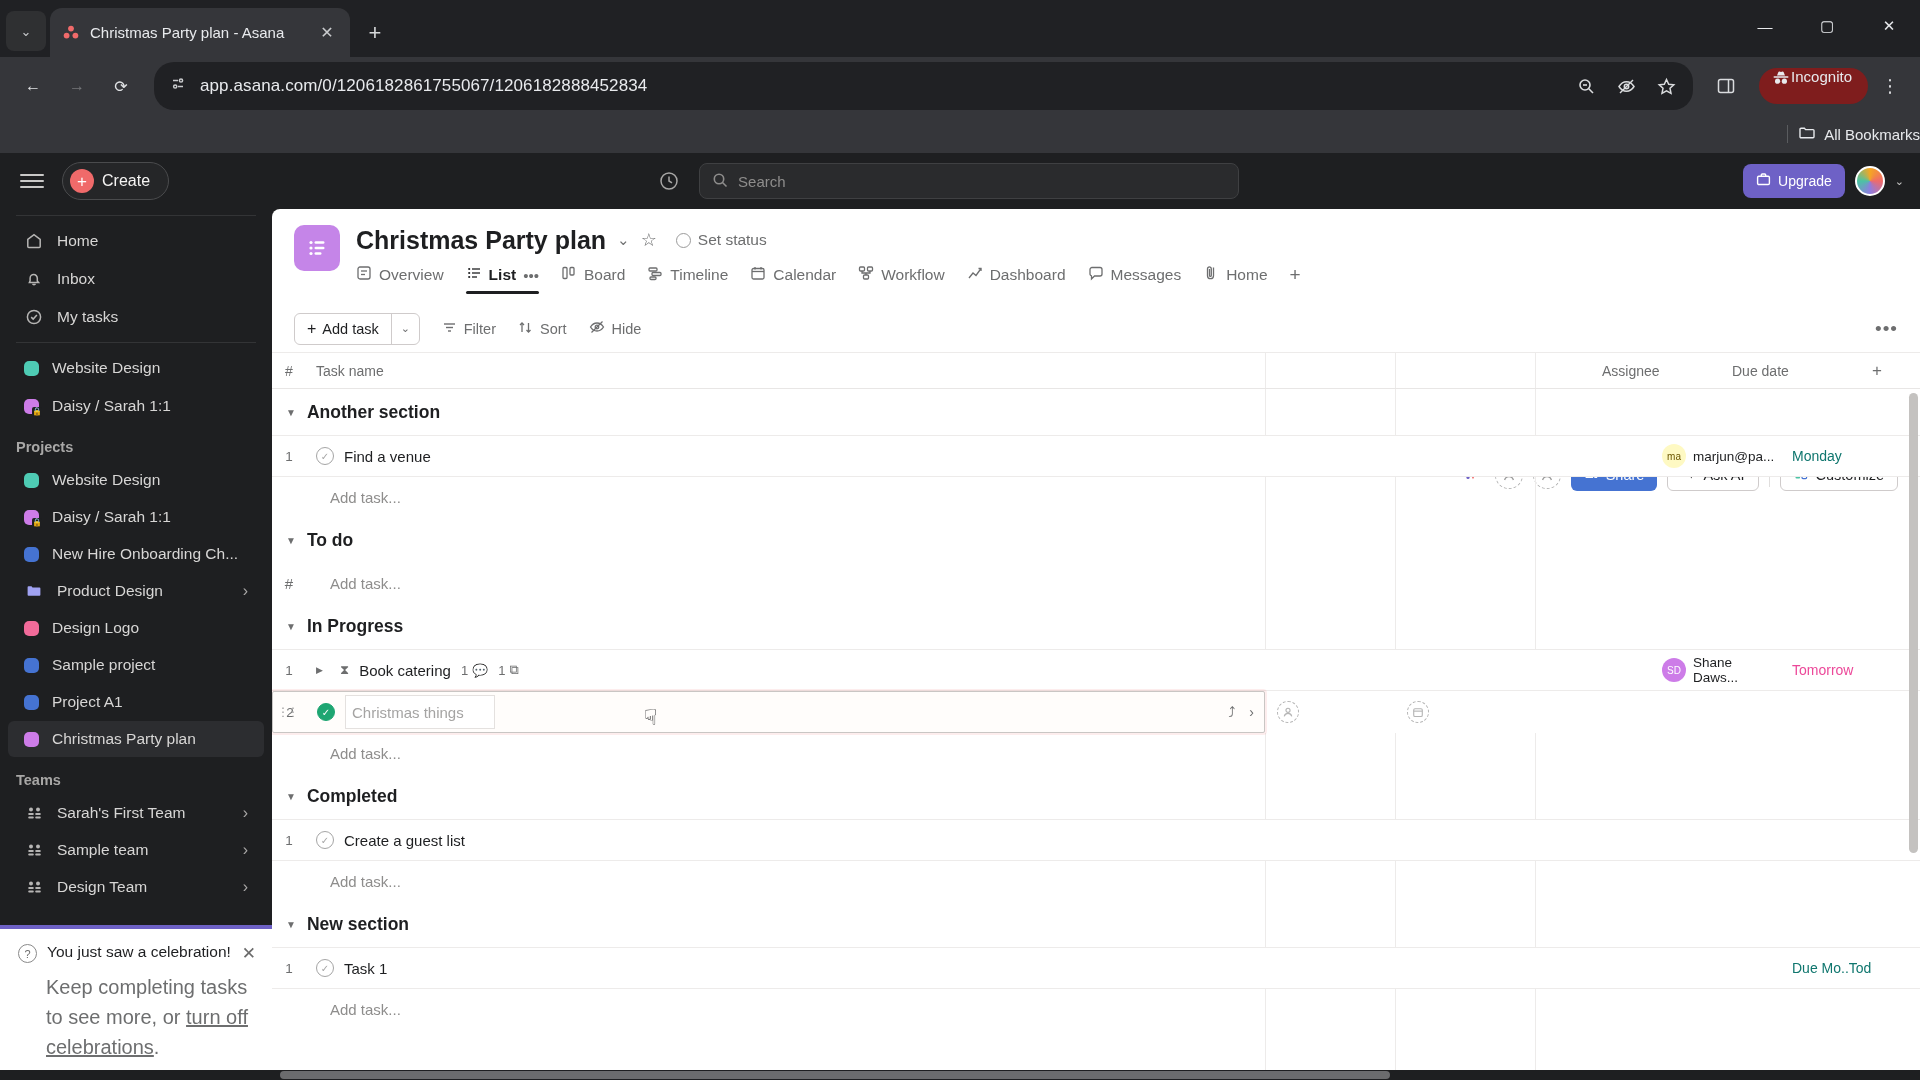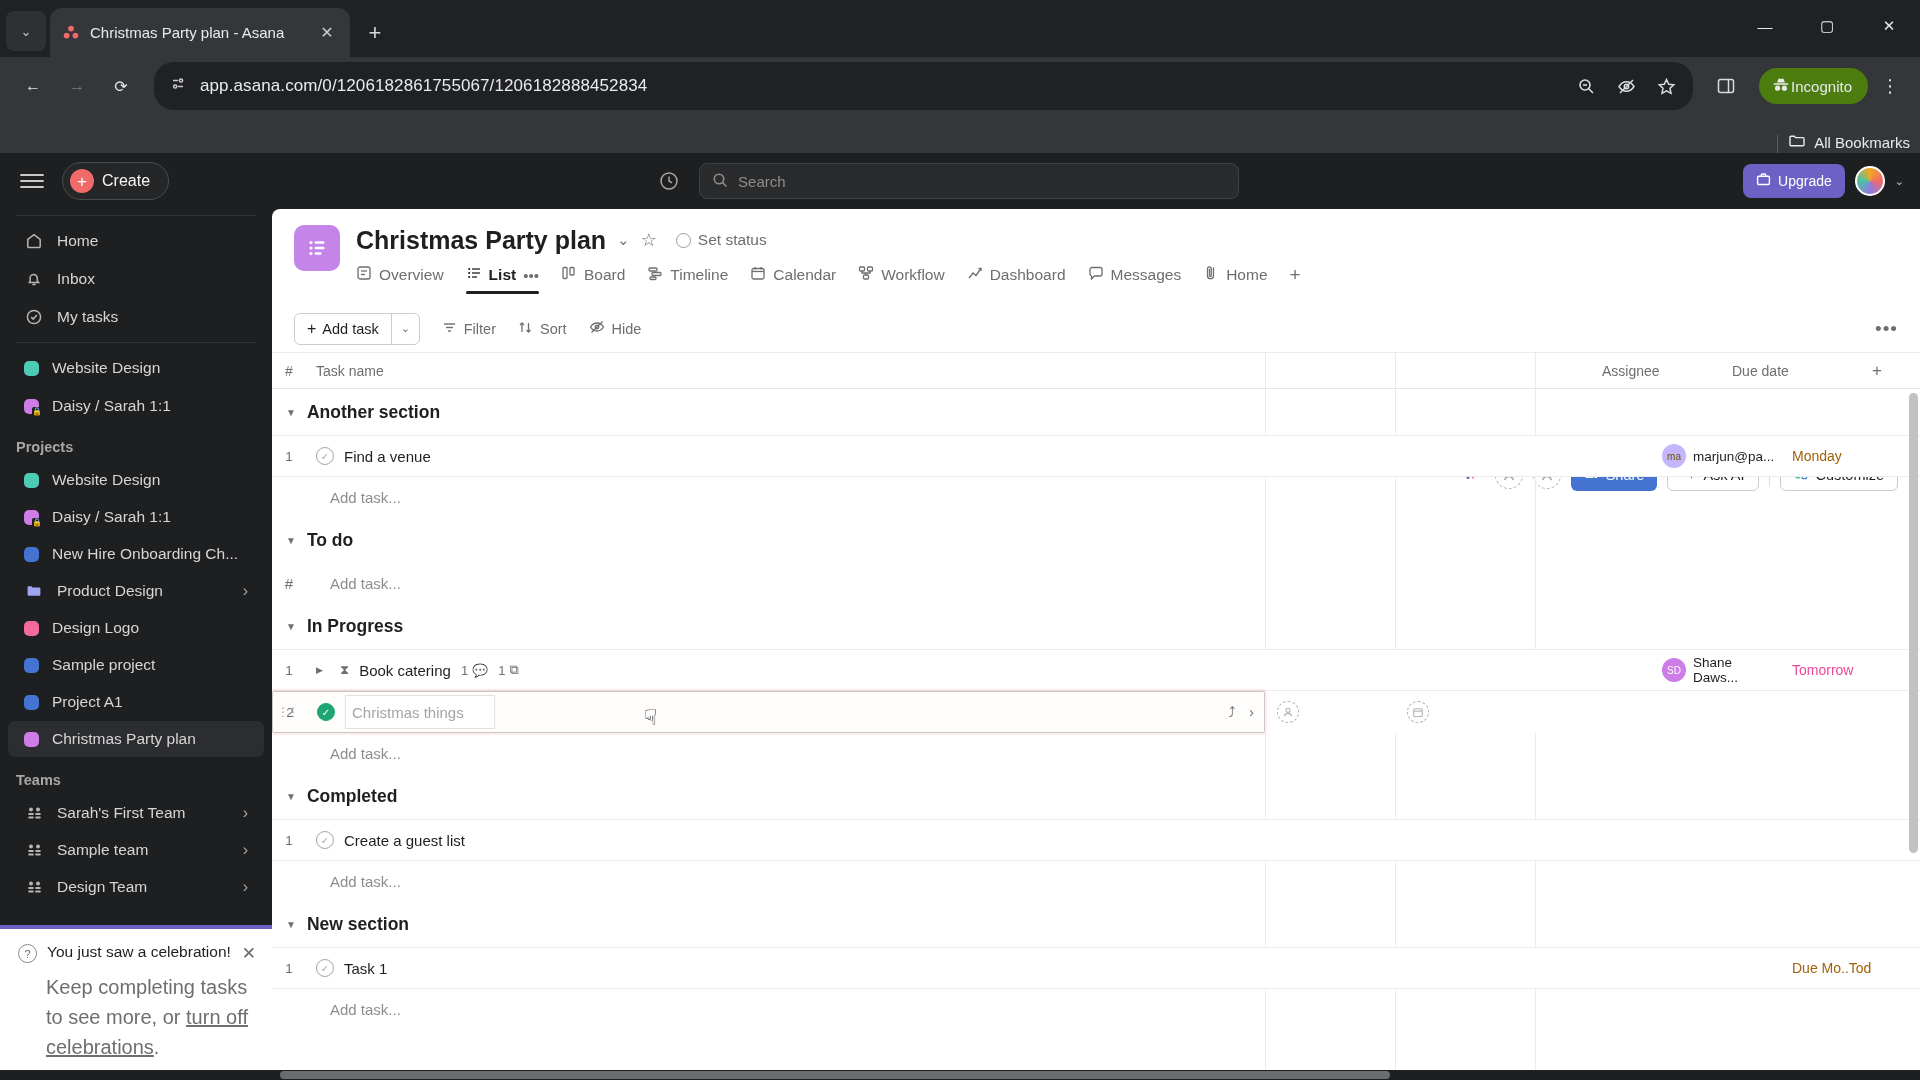--- a/index.html
+++ b/index.html
@@ -32,25 +32,25 @@
   #toolbar { height: 58px; display: flex; align-items: center; padding: 0 14px; gap: 6px; background: #35363a; }
   .tb-icon { width: 38px; height: 38px; display: flex; align-items: center; justify-content: center; color: #e0e2e4; border-radius: 50%; }
   .tb-icon.disabled { color: #75777a; }
   #omnibox {
     flex: 1; height: 48px; background: #202124; border-radius: 20px;
     display: flex; align-items: center; padding: 0 8px 0 16px; gap: 12px; margin: 0 8px;
   }
   #omnibox-url { color: #e8eaed; font-size: 17px; letter-spacing: .1px; flex: 1; }
   #omni-right { display: flex; align-items: center; gap: 2px; }
   #incognito-pill {
-    height: 36px; background: #4d7c0f; border-radius: 18px; display: flex;
-    align-items: center; padding: 0 16px 0 12px; margin-left: 8px; color: #e8eaed; font-size: 15px;
+    height: 36px; background: #7f1d1d; border-radius: 18px; display: flex;
+    align-items: flex-start; padding: 0 16px 0 12px; margin-left: 8px; color: #e8eaed; font-size: 15px;
   }
   #kebab { width: 32px; height: 38px; display: flex; align-items: center; justify-content: center; color: #e0e2e4; font-size: 18px; }
-  #bookmarks-bar { height: 38px; background: #35363a; display: flex; align-items: flex-end; justify-content: flex-end; padding-right: 10px; gap: 10px; }
+  #bookmarks-bar { height: 38px; background: #35363a; display: flex; align-items: center; justify-content: flex-end; padding-right: 0; gap: 10px; }
   #bm-sep { width: 1px; height: 18px; background: #5a5c5f; }
   #all-bookmarks { display: flex; align-items: center; gap: 8px; color: #e8eaed; font-size: 15px; }
 
   
   #app { width: 1920px; height: 927px; background: #1e1f21; display: flex; flex-direction: column; }
   #app-topbar { height: 56px; display: flex; align-items: center; padding: 0 16px; gap: 14px; background: #1e1f21; }
   #hamburger { width: 32px; height: 32px; display: flex; flex-direction: column; justify-content: center; gap: 4px; padding: 0 4px; }
   #hamburger span { display: block; height: 2px; background: #c9c8c7; border-radius: 1px; }
   #create-btn {
     height: 38px; border: 1px solid #4a4b4d; border-radius: 19px; background: #252628;
@@ -132,21 +132,21 @@
   .sec-caret { color: #6d6e6f; font-size: 10px; }
   .sec-title { font-size: 17.5px; font-weight: bold; color: #1e1f21; }
   .task-row { height: 42px; display: flex; align-items: center; border-top: 1px solid #edebea; border-bottom: 1px solid #edebea; font-size: 15px; color: #1e1f21; position: relative; background: #fff; }
   .task-row .c-num { color: #6d6e6f; font-size: 13.5px; }
   .task-main { flex: 1; display: flex; align-items: center; gap: 10px; padding-left: 10px; min-width: 0; }
   .check-circle { width: 18px; height: 18px; border-radius: 50%; border: 1.5px solid #a5a5a5; display: flex; align-items: center; justify-content: center; color: #a5a5a5; font-size: 10px; flex: 0 0 18px; }
   .check-circle.done { background: #1ea672; border-color: #1ea672; color: #fff; }
   .meta { color: #6d6e6f; font-size: 13px; display: flex; align-items: center; gap: 4px; }
   .assignee-cell { width: 130px; flex: 0 0 130px; display: flex; align-items: center; gap: 7px; padding-left: 12px; font-size: 13.5px; color: #1e1f21; }
   .av { width: 24px; height: 24px; border-radius: 50%; display: flex; align-items: center; justify-content: center; font-size: 10px; color: #4a3a00; flex: 0 0 24px; }
-  .due-cell { width: 140px; flex: 0 0 140px; padding-left: 12px; font-size: 14px; color: #a16207; }
+  .due-cell { width: 140px; flex: 0 0 140px; padding-left: 12px; font-size: 14px; color: #0f766e; }
   .due-cell.green { color: #ec4899; }
   .addtask-cell { height: 40px; display: flex; align-items: center; padding-left: 58px; color: #8e8d8c; font-size: 15px; }
   .disclosure { color: #6d6e6f; font-size: 9px; width: 14px; flex: 0 0 14px; }
   
   #editing-row { border: 1px solid #c9c6c4; border-radius: 2px; box-shadow: 0 0 0 2px rgba(240,106,106,.12); background: #fffdfb; height: 42px; display: flex; align-items: center; position: relative; }
   #edit-input-box { border: 1px solid #e4e1df; background: #fff; height: 26px; display: flex; align-items: center; padding: 16px 6px; color: #a5a4a3; font-size: 15px; min-width: 150px; }
   .drag-handle { position: absolute; left: 4px; color: #9a9a9a; font-size: 12px; letter-spacing: -2px; }
   .row-right-icons { margin-left: auto; display: flex; align-items: center; gap: 14px; padding-right: 10px; color: #6d6e6f; font-size: 14px; }
   
   #v-scroll { position: absolute; right: 2px; top: 40px; bottom: 12px; width: 9px; }
@@ -661,21 +661,21 @@
               <span class="sec-caret">▼</span>
               <span class="sec-title">Another section</span>
             </div>
             <div class="task-row">
               <span class="c-num">1</span>
               <span class="task-main">
                 <span class="check-circle">✓</span>
                 <span>Find a venue</span>
               </span>
               <span class="assignee-cell">
-                <span class="av" style="background:#c4b5fd;color:#6b5600">ma</span>
+                <span class="av" style="background:#fef9c3;color:#6b5600">ma</span>
                 <span>marjun@pa...</span>
               </span>
               <span class="due-cell">Monday</span>
             </div>
             <div class="addtask-cell">Add task...</div>
             <div class="section-head">
               <span class="sec-caret">▼</span>
               <span class="sec-title">To do</span>
             </div>
             <div class="addtask-cell" style="padding-left: 0px;">

